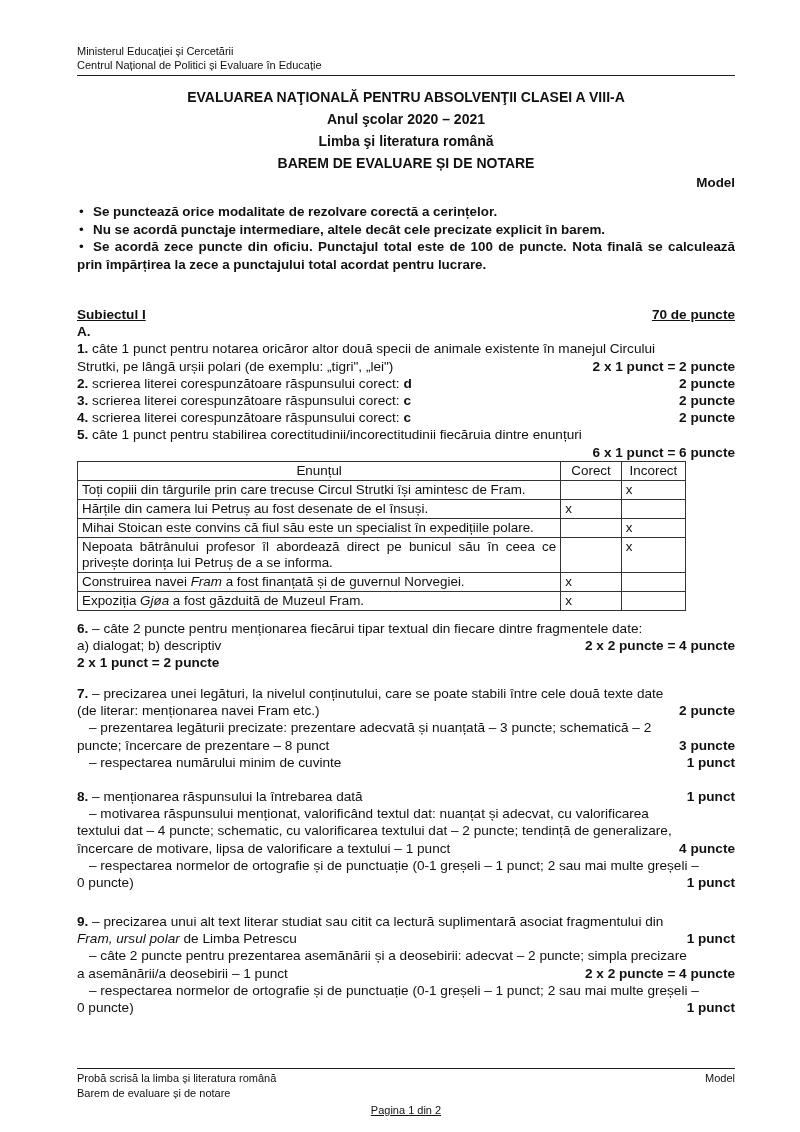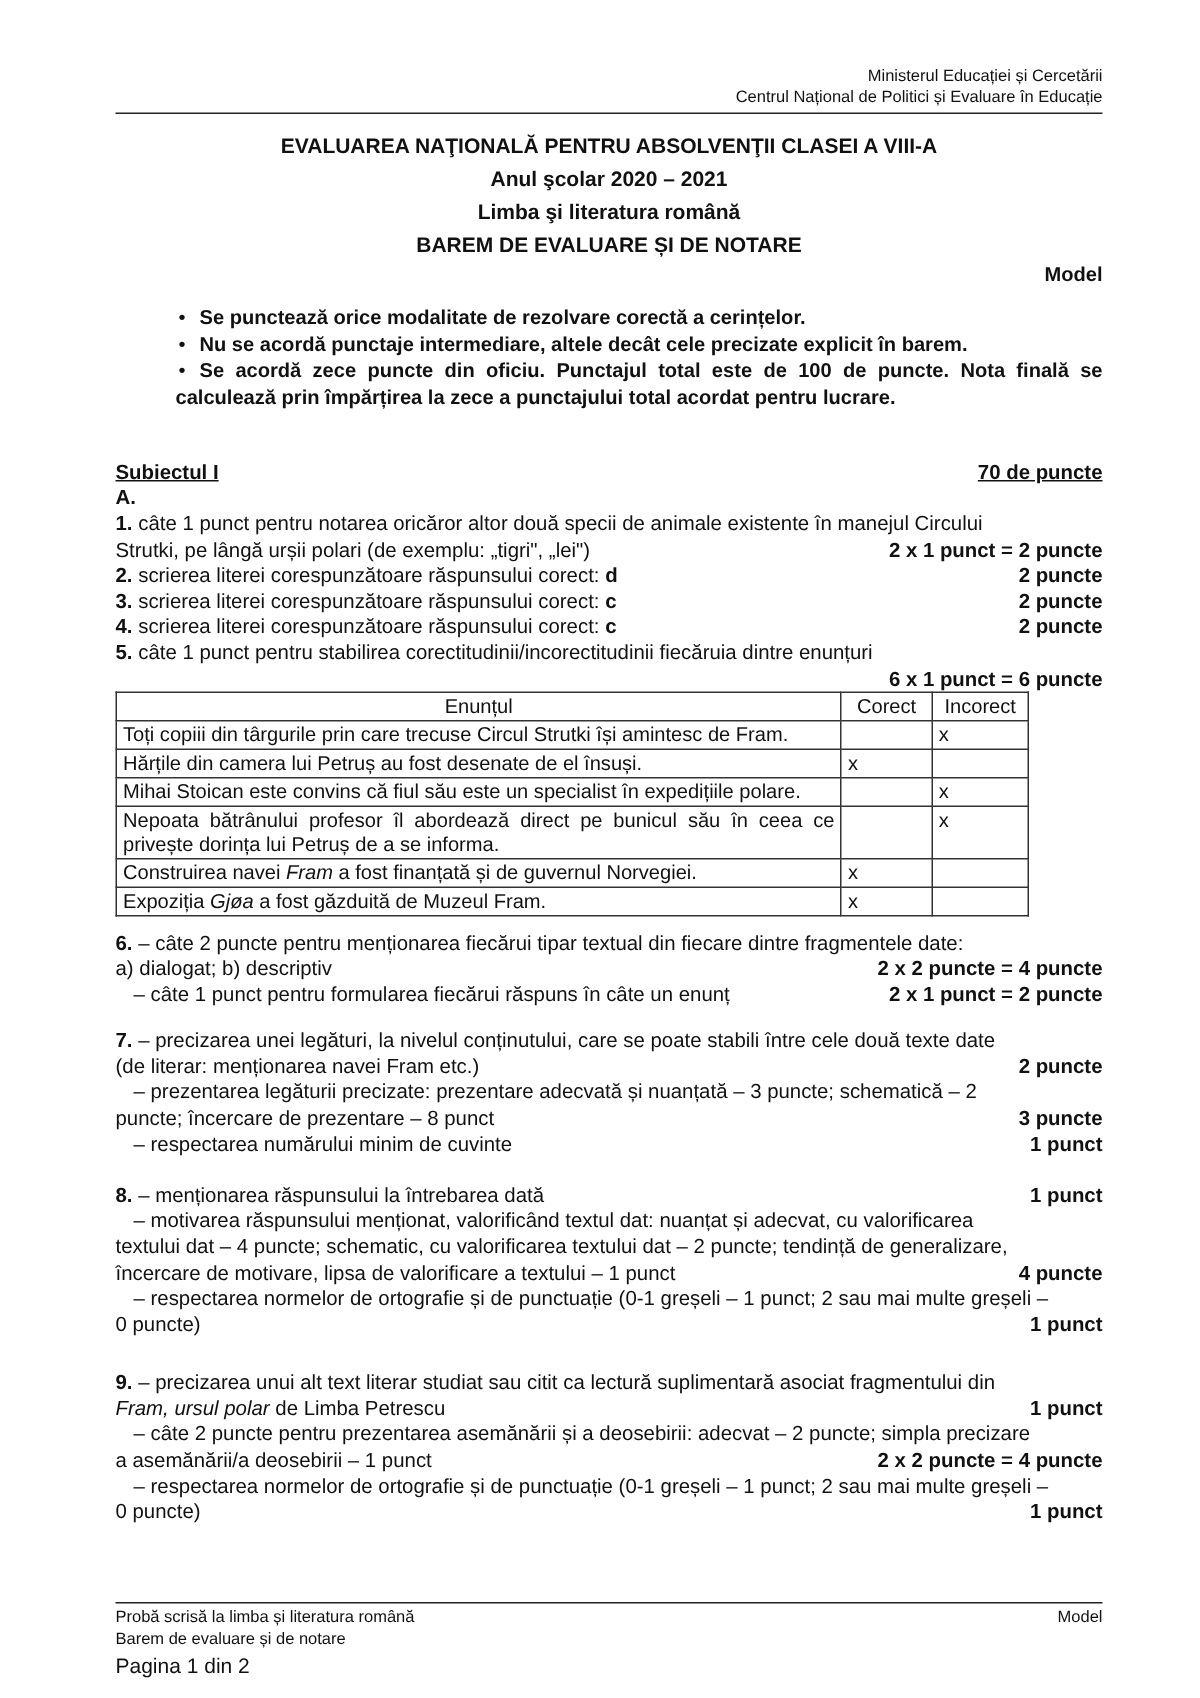--- a/index.html
+++ b/index.html
@@ -1,38 +1,38 @@
 <!DOCTYPE html>
 <html><head>
 <meta charset="utf-8">
 <style>
   html, body { margin:0; padding:0; background:#fff; }
   body { width:800px; height:1132px; position:relative; overflow:hidden;
          font-family:"Liberation Sans", sans-serif; color:#111; font-size:13.6px; line-height:17.2px; }
   .page { position:absolute; left:77px; top:0; width:658px; }
-  .hdr { position:absolute; left:0; top:44px; width:658px; text-align:right; font-size:11px; line-height:14px; }
+  .hdr { position:absolute; left:0; top:44px; width:658px; text-align:left; font-size:11px; line-height:14px; }
   .hdr-rule { position:absolute; left:0; top:75px; width:658px; border-top:1.3px solid #222; }
   .titles { position:absolute; left:0; top:86px; width:658px; text-align:center; font-weight:bold; font-size:14px; line-height:22px; }
   .model-top { position:absolute; right:0; top:174px; font-weight:bold; font-size:13.4px; }
   .bullets { position:absolute; left:0; top:203px; width:658px; font-weight:bold; font-size:13.4px; line-height:17.5px; }
-  .bullets .b { text-align:justify;margin-left:40px; }
+  .bullets .b { text-align:justify; }
   .bullets .b::before { content:"\2022"; display:inline-block; width:16px; text-indent:2px; font-weight:normal; }
   .sec { position:absolute; left:0; width:658px; }
   .row { display:flex; justify-content:space-between; }
   .ul { text-decoration:underline; font-weight:bold; }
   .bold { font-weight:bold; }
   .just { text-align:justify; }
   .right { text-align:right; }
   .ind { padding-left:12px; }
   table.enunt { border-collapse:collapse; width:609px; font-size:13.4px; line-height:16px; }
   table.enunt td, table.enunt th { border:1px solid #333; padding:1px 4px; vertical-align:top; font-weight:normal; }
   table.enunt th { text-align:center; }
   .footer-rule { position:absolute; left:0; top:1068px; width:658px; border-top:1.3px solid #222; }
   .footer { position:absolute; left:0; top:1071px; width:658px; font-size:11px; line-height:15px; }
-  .pagenum { position:absolute; left:0; top:1102px; width:658px; font-size:14px; }
+  .pagenum { position:absolute; left:0; top:1102px; width:658px; text-align:center; font-size:11px;text-decoration:underline; }
 </style>
 </head>
 <body>
 
 <div class="page">
 
   <div class="hdr">
     <div>Ministerul Educației și Cercetării</div>
     <div>Centrul Național de Politici și Evaluare în Educație</div>
   </div>
@@ -132,21 +132,20 @@
     </table>
   </div>
 
   <div class="sec" style="top:620px;">
     <div><span class="bold">6.</span><span> – câte 2 puncte pentru menționarea fiecărui tipar textual din fiecare dintre fragmentele date:</span></div>
     <div class="row">
         <span>a) dialogat; b) descriptiv</span>
         <span class="bold">2 x 2 puncte = 4 puncte</span>
       </div>
     <div class="row">
-        <span class="ind">– câte 1 punct pentru formularea fiecărui răspuns în câte un enunț</span>
         <span class="bold">2 x 1 punct = 2 puncte</span>
       </div>
   </div>
 
   <div class="sec" style="top:685px;">
     <div class="just"><span class="bold">7.</span><span>  – precizarea unei legături, la nivelul conținutului, care se poate stabili între cele două texte date</span></div>
     <div class="row">
         <span>(de literar: menționarea navei Fram etc.)</span>
         <span class="bold">2 puncte</span>
       </div>

